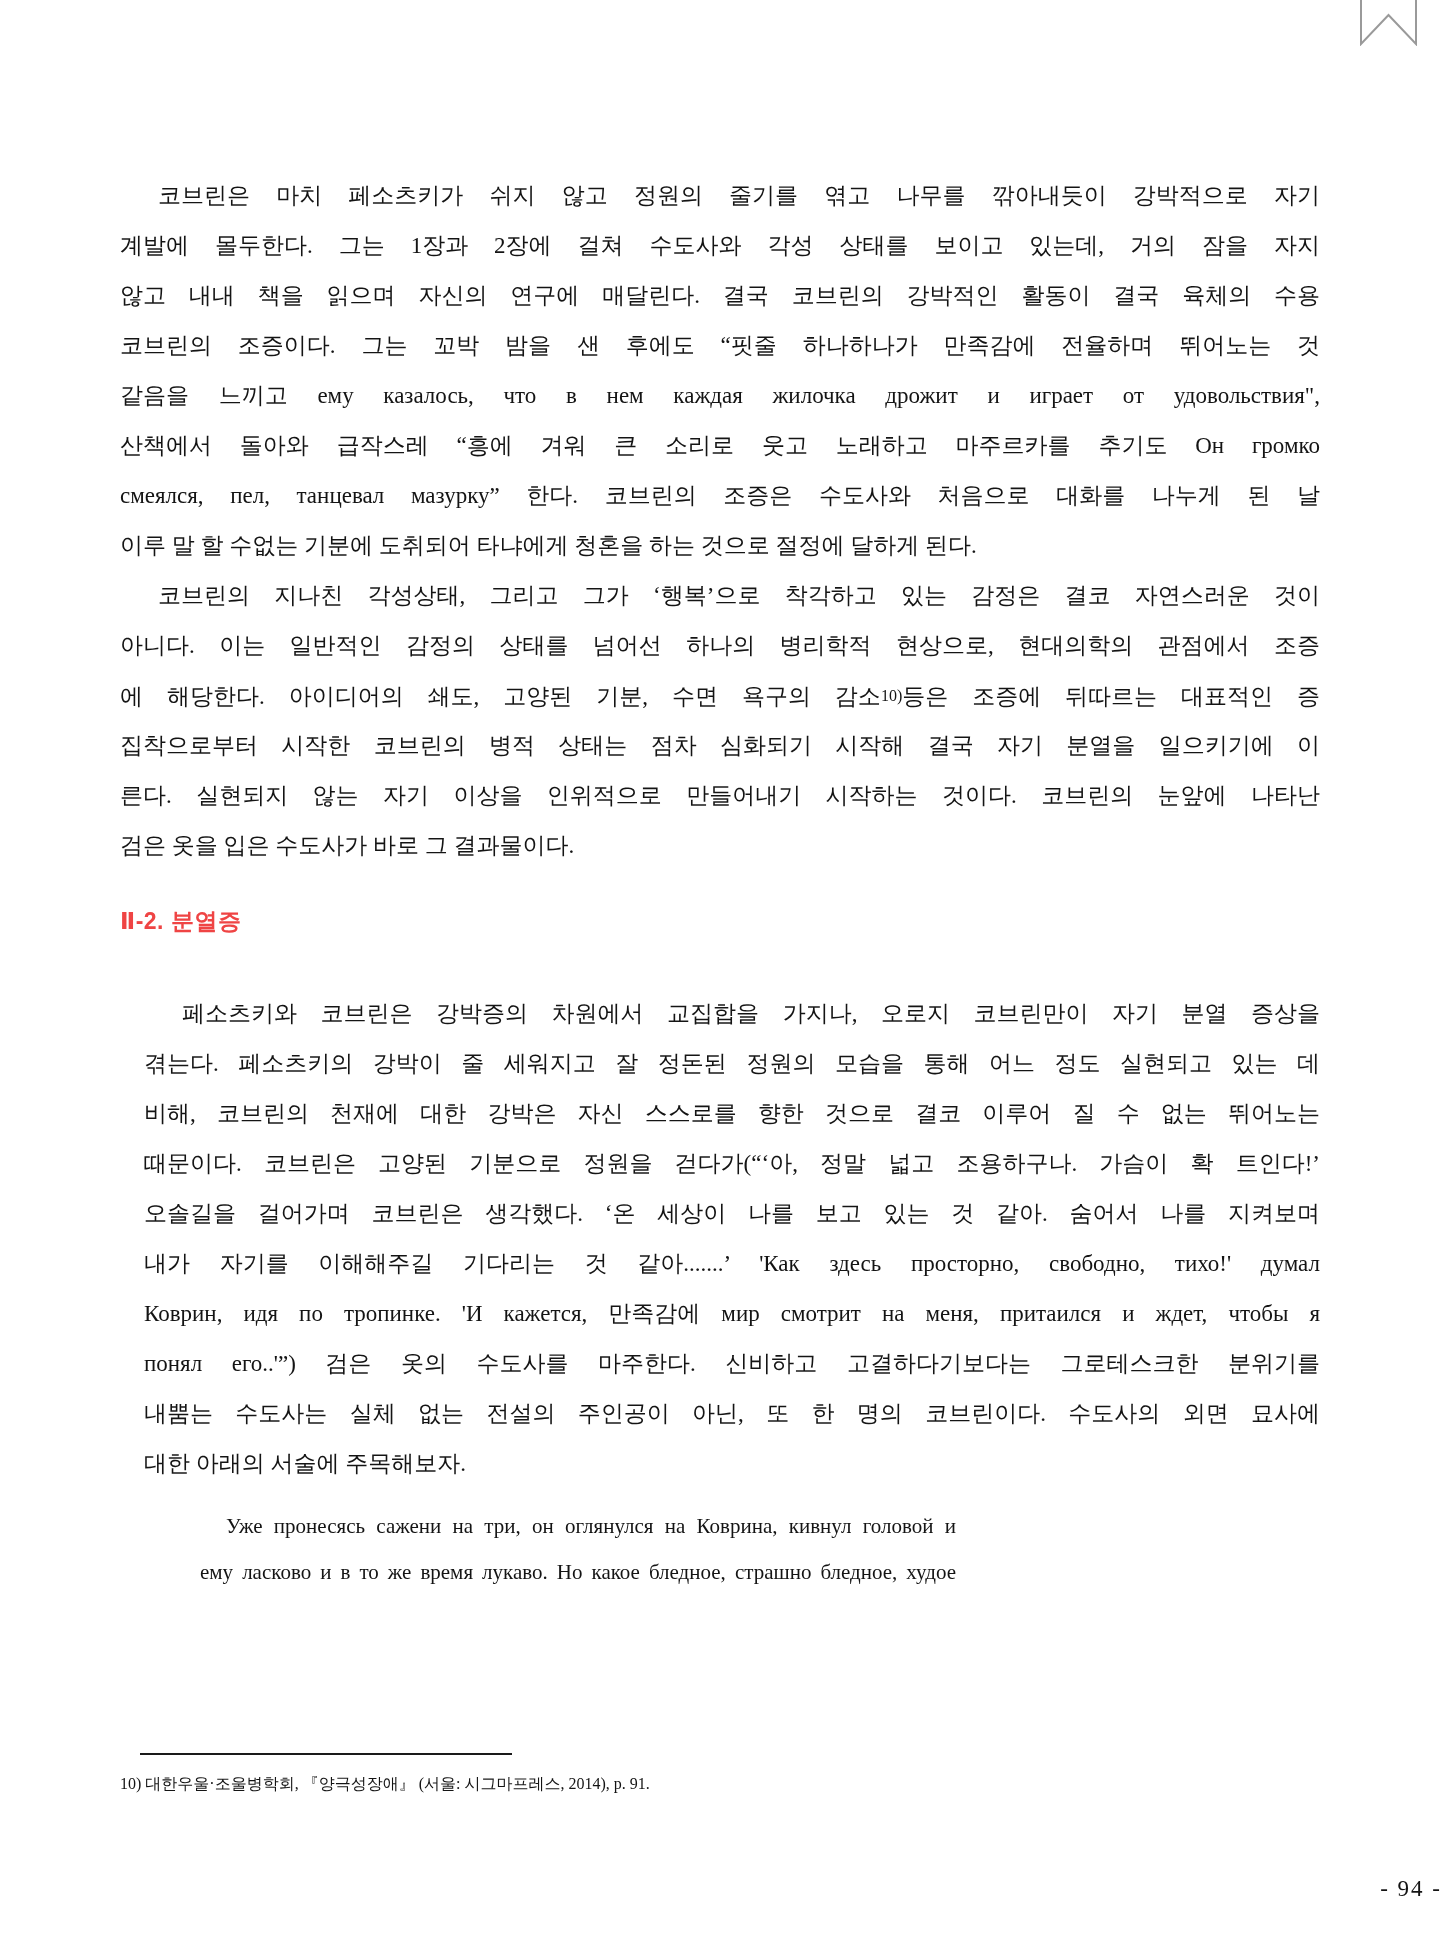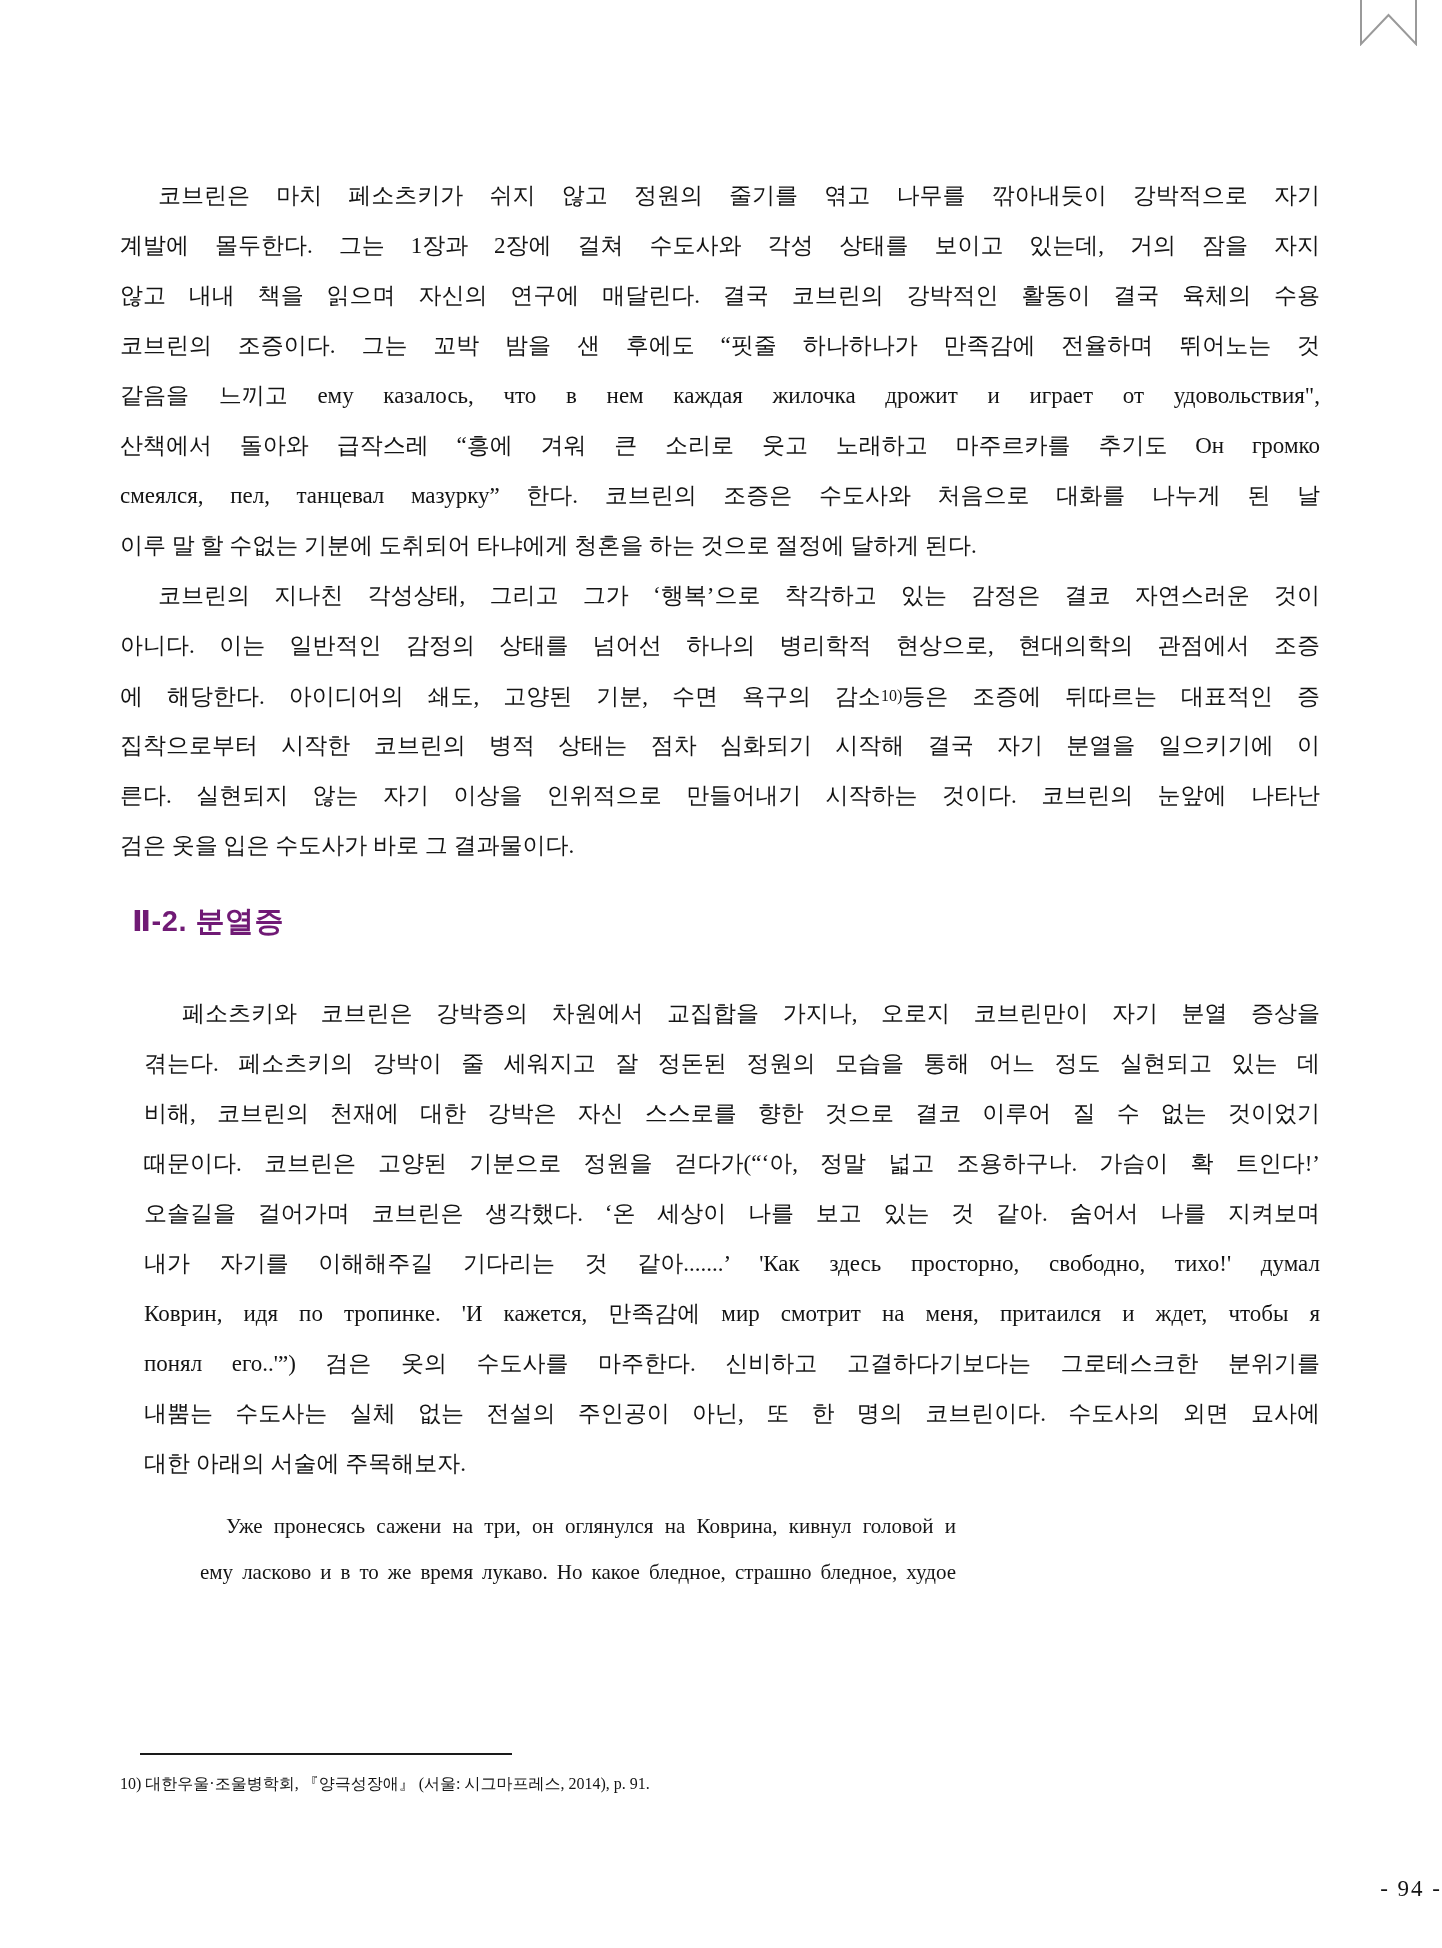--- a/index.html
+++ b/index.html
@@ -27,26 +27,26 @@
     text-align: justify;
     text-align-last: justify;
     word-break: keep-all;
   }
   .line.last { text-align-last: left; }
   .line.indent { text-indent: 38px; }
 
   .fn-ref { font-size: 16px; vertical-align: 3px; letter-spacing: 0; }
 
   .heading {
-    margin: 28px 0 0 12px;
+    margin: 28px 0 0 0;
     font-family: "Liberation Sans", "DejaVu Sans", sans-serif;
     font-weight: bold;
-    font-size: 29px;
+    font-size: 23px;
     line-height: 44px;
-    color: #701a75;
+    color: #ef4444;
     letter-spacing: 0.5px;
   }
 
   .para3 { margin-top: 46px; margin-left: 24px; }
 
   .quote { margin: 14px 0 0 80px; width: 756px; }
   .quote .line { font-size: 21px; line-height: 46px; height: 46px; }
   .quote .line.qindent { text-indent: 26px; }
 
   .footnote-rule {
@@ -92,21 +92,21 @@
       <div class="line">집착으로부터 시작한 코브린의 병적 상태는 점차 심화되기 시작해 결국 자기 분열을 일으키기에 이</div>
       <div class="line">른다. 실현되지 않는 자기 이상을 인위적으로 만들어내기 시작하는 것이다. 코브린의 눈앞에 나타난</div>
       <div class="line last">검은 옷을 입은 수도사가 바로 그 결과물이다.</div>
     </div>
 
     <h2 class="heading">Ⅱ-2. 분열증</h2>
 
     <div class="para para3">
       <div class="line indent">페소츠키와 코브린은 강박증의 차원에서 교집합을 가지나, 오로지 코브린만이 자기 분열 증상을</div>
       <div class="line">겪는다. 페소츠키의 강박이 줄 세워지고 잘 정돈된 정원의 모습을 통해 어느 정도 실현되고 있는 데</div>
-      <div class="line">비해, 코브린의 천재에 대한 강박은 자신 스스로를 향한 것으로 결코 이루어 질 수 없는 것이었기</div>
+      <div class="line">비해, 코브린의 천재에 대한 강박은 자신 스스로를 향한 것으로 결코 이루어 질 수 없는 뛰어노는</div>
       <div class="line">때문이다. 코브린은 고양된 기분으로 정원을 걷다가(“‘아, 정말 넓고 조용하구나. 가슴이 확 트인다!’</div>
       <div class="line">오솔길을 걸어가며 코브린은 생각했다. ‘온 세상이 나를 보고 있는 것 같아. 숨어서 나를 지켜보며</div>
       <div class="line">내가 자기를 이해해주길 기다리는 것 같아.......’ 'Как здесь просторно, свободно, тихо!' думал</div>
       <div class="line">Коврин, идя по тропинке. 'И кажется, 만족감에 мир смотрит на меня, притаился и ждет, чтобы я</div>
       <div class="line">понял его..'”) 검은 옷의 수도사를 마주한다. 신비하고 고결하다기보다는 그로테스크한 분위기를</div>
       <div class="line">내뿜는 수도사는 실체 없는 전설의 주인공이 아닌, 또 한 명의 코브린이다. 수도사의 외면 묘사에</div>
       <div class="line last">대한 아래의 서술에 주목해보자.</div>
     </div>
 
     <div class="quote">

